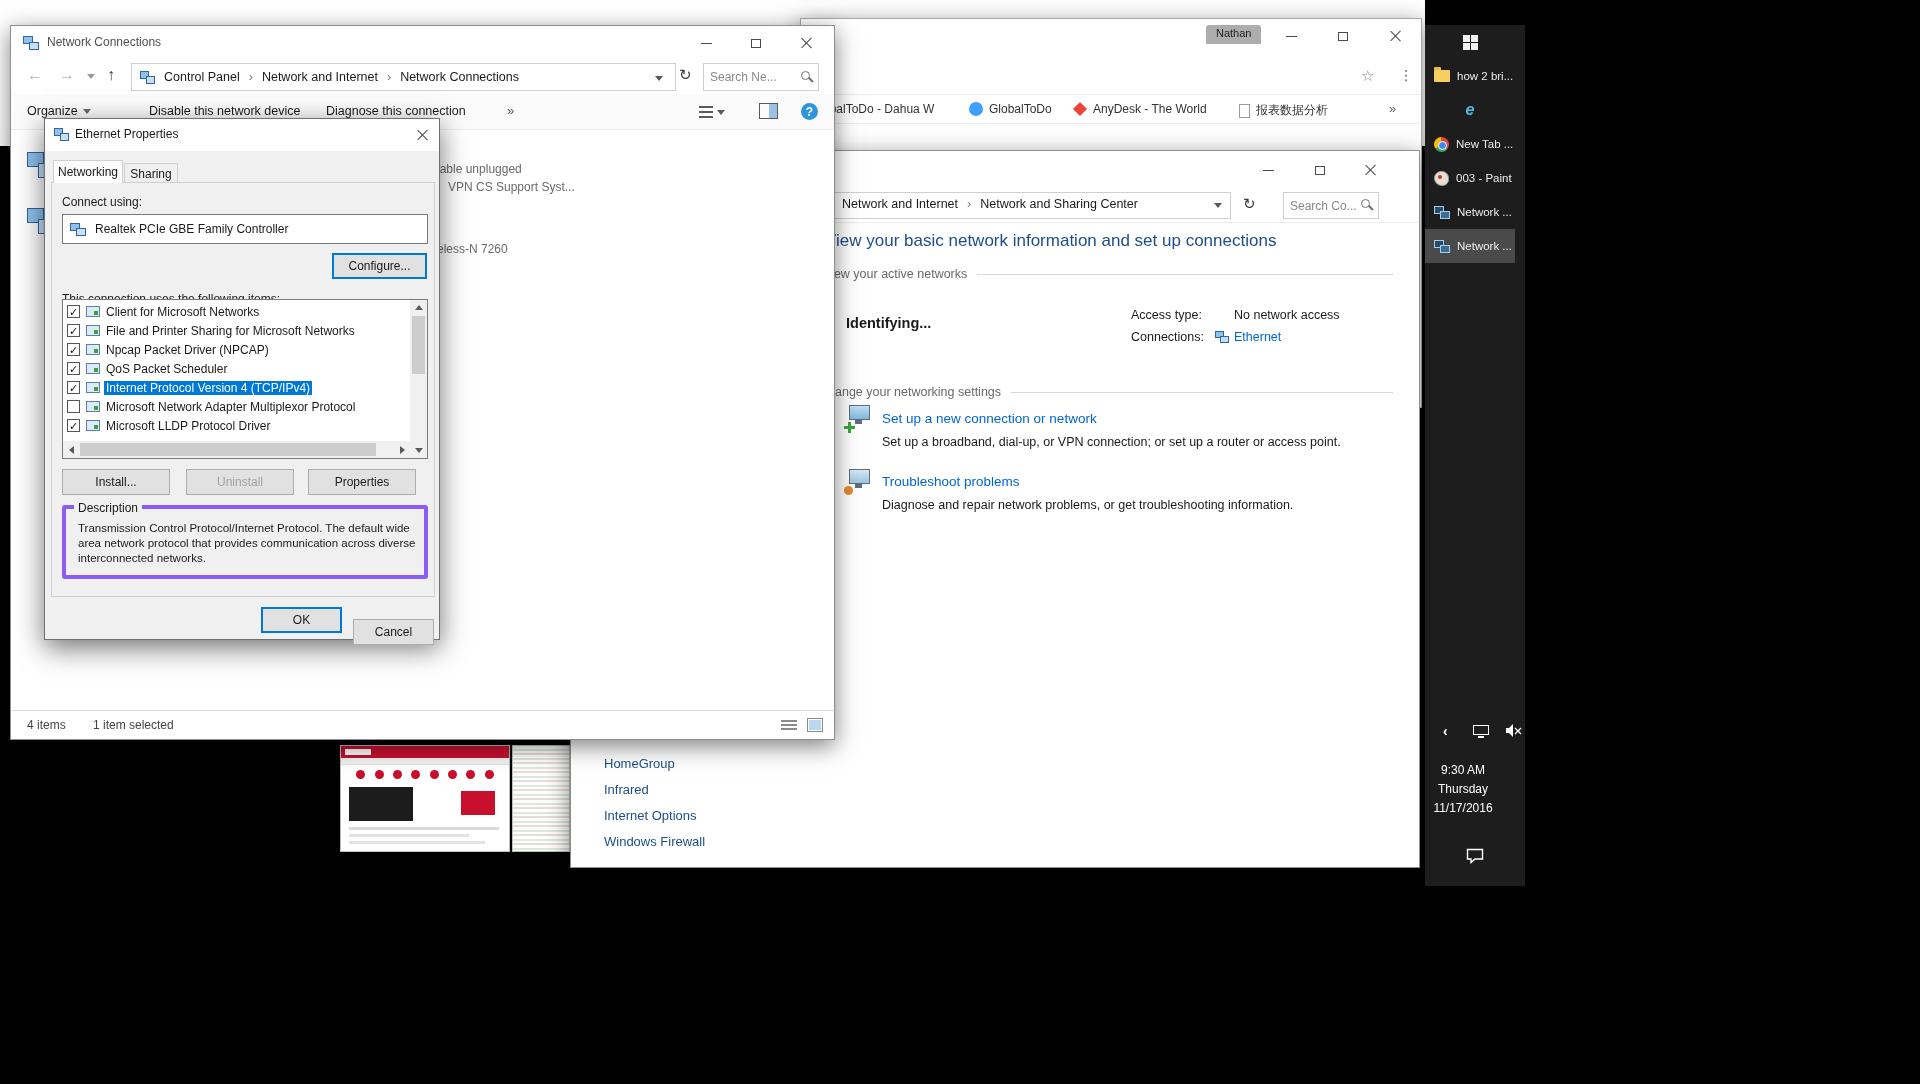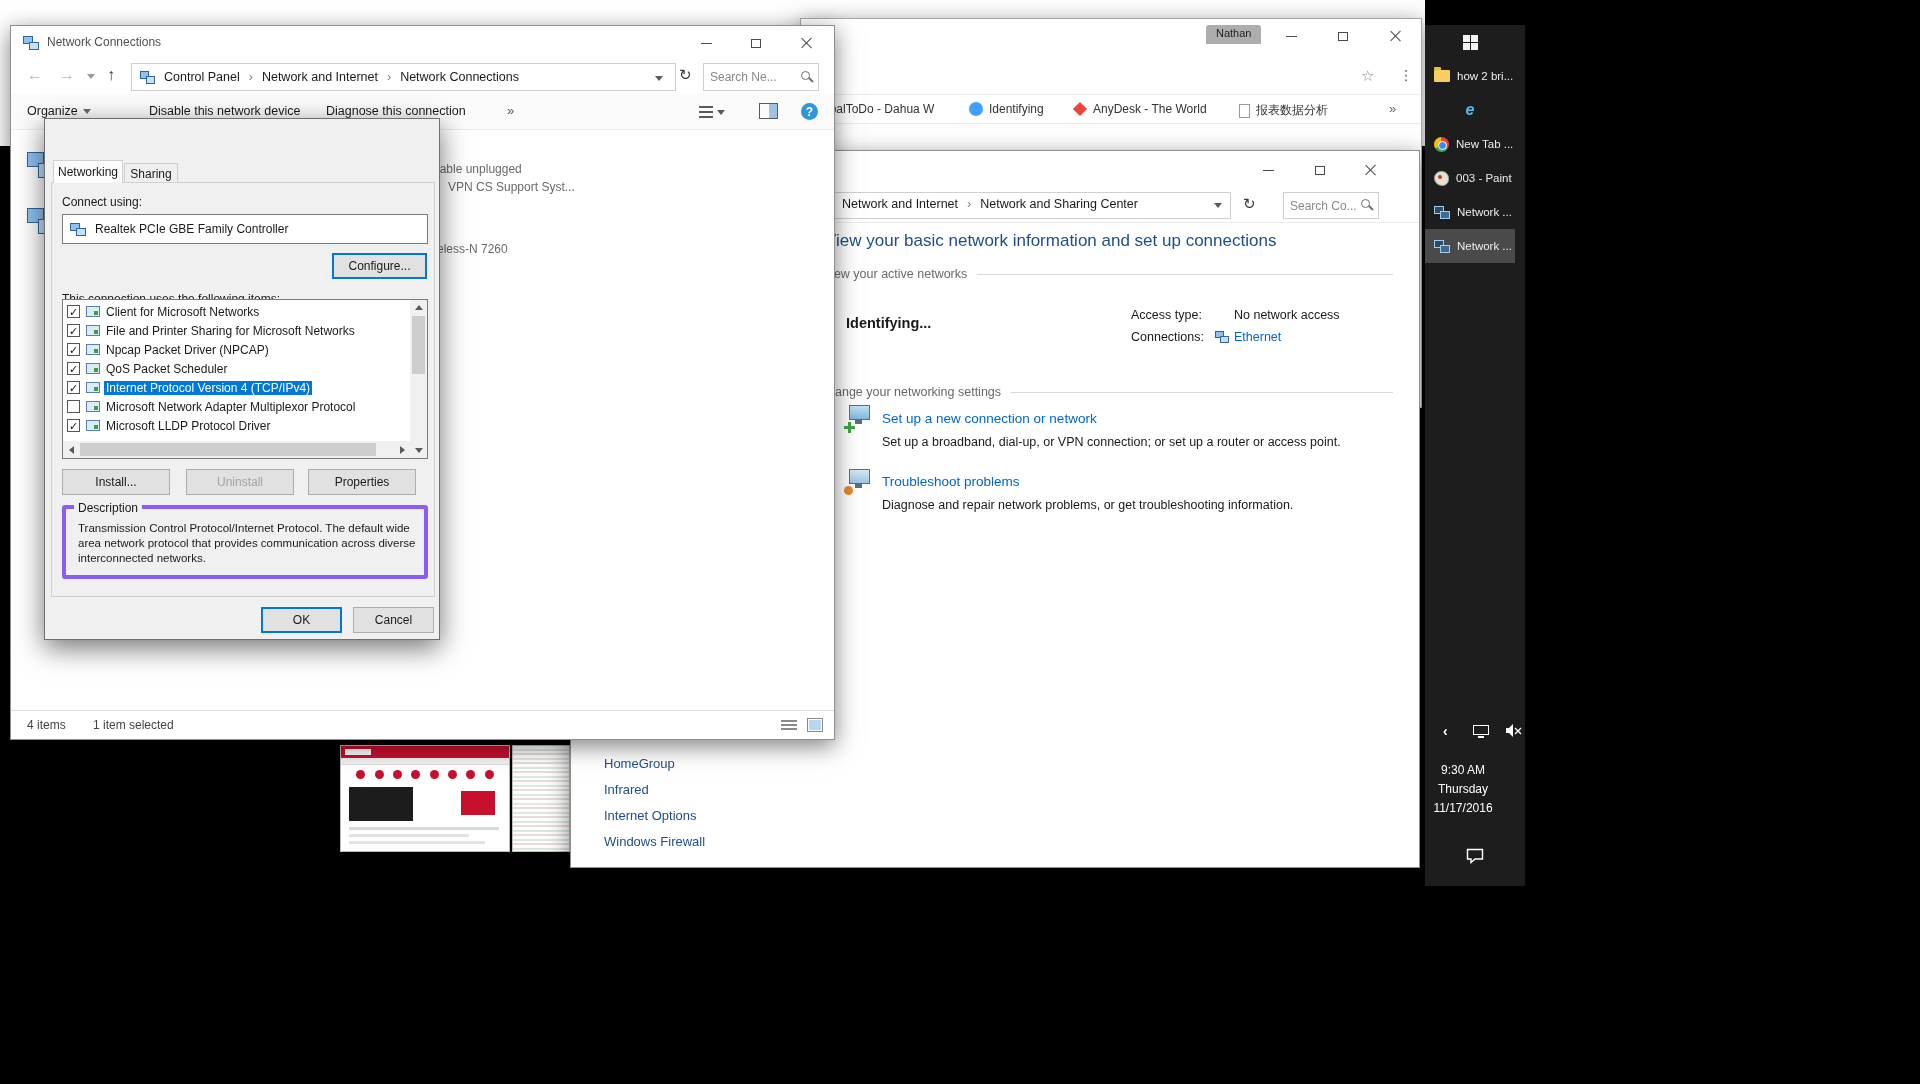--- a/index.html
+++ b/index.html
@@ -133,21 +133,21 @@
     <span class="txt" style="left:598px;top:8px;font-size:14px;color:#5a5a5a">⋮</span>
   </div>
 
   <div style="position:absolute;left:0;top:77px;width:100%;height:28px;border-bottom:1px solid #ededed">
     <div class="bm" style="left:-10px;top:6px">
       <span style="width:14px;height:14px;border-radius:3px;background:#34a853;flex:0 0 auto"></span>
       <span>GlobalToDo - Dahua W</span>
     </div>
     <div class="bm" style="left:168px;top:6px">
       <span style="width:14px;height:14px;border-radius:50%;background:#409fff;position:relative;flex:0 0 auto"></span>
-      <span>Identifying</span>
+      <span>GlobalToDo</span>
     </div>
     <div class="bm" style="left:272px;top:6px">
       <span style="width:10px;height:10px;background:#ef443b;transform:rotate(45deg);margin:0 2px;flex:0 0 auto"></span>
       <span>AnyDesk - The World</span>
     </div>
     <div class="bm" style="left:438px;top:6px">
       <span style="width:11px;height:14px;background:#fff;border:1px solid #9a9a9a;flex:0 0 auto"></span>
       <span>报表数据分析</span>
     </div>
     <span class="txt" style="left:588px;top:5px;font-size:13px;color:#666">»</span>
@@ -314,20 +314,30 @@
     </div>
     <div style="position:absolute;left:796px;top:7px;width:16px;height:14px;border:1px solid #8a8a8a">
       <span style="position:absolute;left:1px;top:1px;width:12px;height:10px;background:#b9d7ef"></span>
     </div>
   </div>
 </div>
 
 <div class="abs" style="left:44px;top:118px;width:396px;height:522px;background:#f0f0f0;border:1px solid #707070;
             box-shadow:0 8px 26px rgba(0,0,0,.55);z-index:5">
 
+  <div style="position:absolute;left:0;top:0;width:100%;height:32px;background:#fff">
+    <span class="mon2" style="left:9px;top:9px;width:15px;height:13px">
+        <i class="a"></i>
+        <i class="b"></i>
+      </span>
+    <div class="txt" style="left:30px;top:8px;font-size:12px">Ethernet Properties</div>
+    <div class="ctl" style="position:absolute;left:358px;top:0;width:38px;height:32px;display:flex;align-items:center;justify-content:center">
+      <span class="ctl-x"></span>
+    </div>
+  </div>
 
   <div class="tab" style="left:8px;top:41px;width:70px;height:23px;background:#fcfcfc;z-index:2">
     <span>Networking</span>
   </div>
   <div class="tab" style="left:79px;top:44px;width:54px;height:20px;background:#efefef">
     <span>Sharing</span>
   </div>
 
   <div style="position:absolute;left:6px;top:63px;width:384px;height:415px;border:1px solid #d0d0d0;background:#f0f0f0">
     <div class="txt" style="left:10px;top:12px;font-size:12px">Connect using:</div>
@@ -415,21 +425,21 @@
 
     <div class="groupbox" style="left:10px;top:322px;width:366px;height:74px">
       <span class="legend">Description</span>
       <div style="position:absolute;left:12px;top:12px;width:342px;font-size:11.5px;line-height:15px;color:#1a1a1a">Transmission Control Protocol/Internet Protocol. The default wide area network protocol that provides communication across diverse interconnected networks.</div>
     </div>
   </div>
 
   <div class="btn default" style="left:216px;top:488px;width:81px;height:26px">
     <span>OK</span>
   </div>
-  <div class="btn" style="left:308px;top:488px;width:81px;height:26px">
+  <div class="btn" style="left:308px;top:500px;width:81px;height:26px">
     <span>Cancel</span>
   </div>
 </div>
 
 <div class="abs" style="left:1425px;top:25px;width:100px;height:861px;background:#1d1d1d;z-index:6">
   <div class="tb-row center" style="top:0">
     <span class="win-logo">
         <b></b>
         <b></b>
         <b></b>

